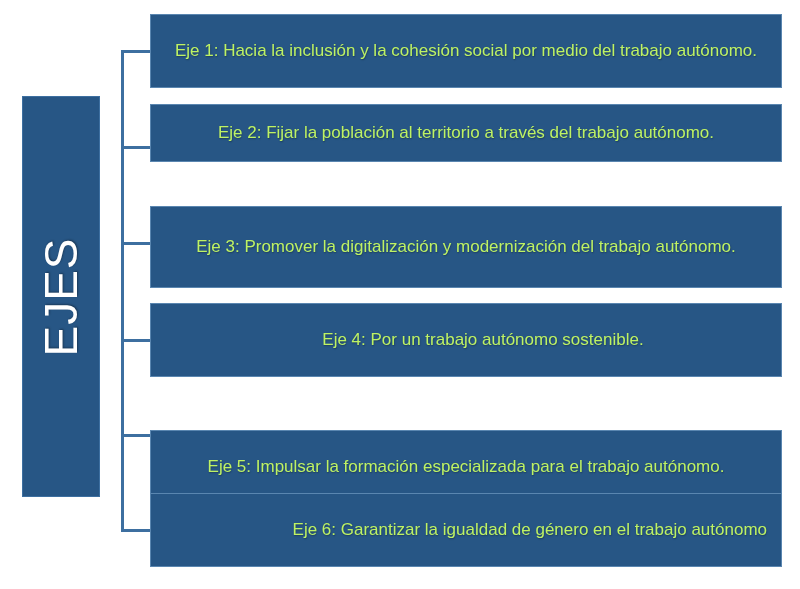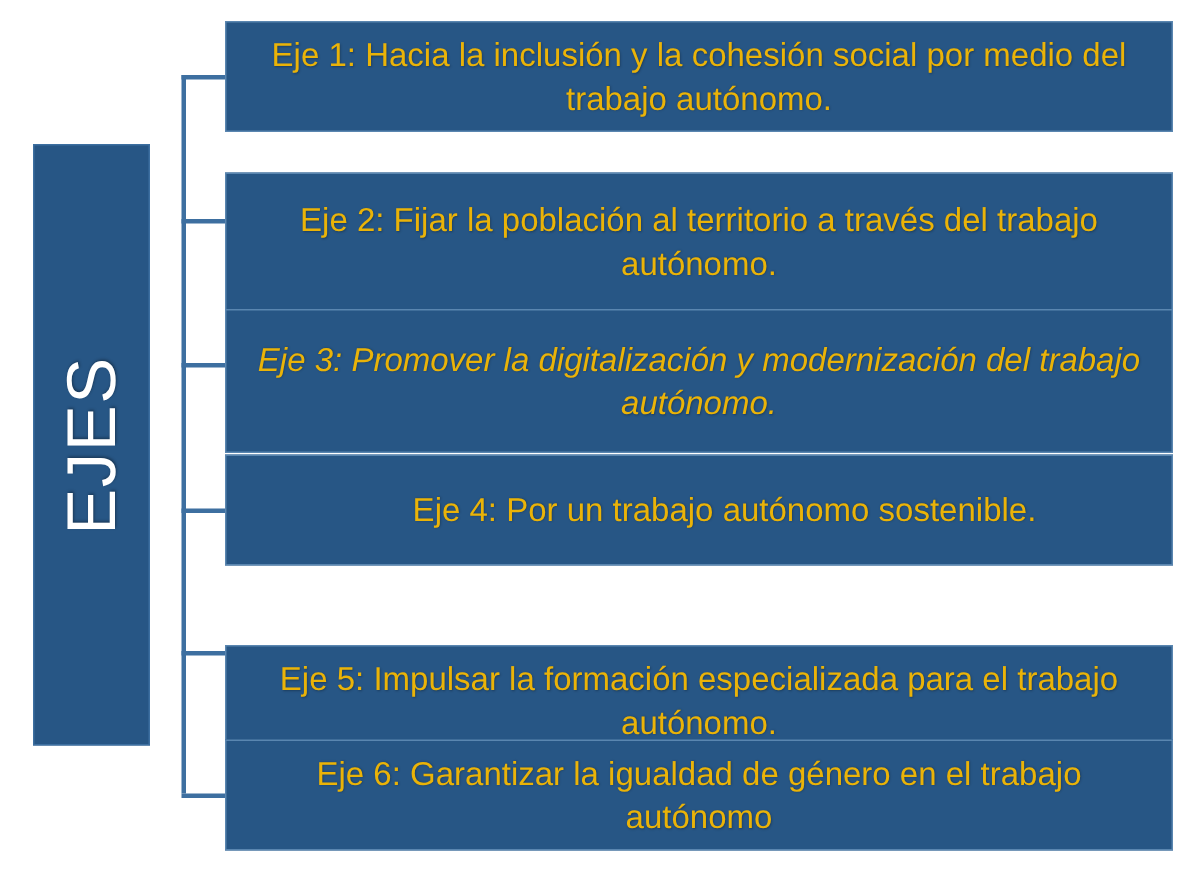--- a/index.html
+++ b/index.html
@@ -68,22 +68,22 @@
     width: 632px;
     background: #275685;
     border: 1px solid #5a86b0;
     box-sizing: border-box;
     display: flex;
     align-items: center;
     justify-content: center;
     padding: 4px 14px;
   }
   .node-label {
-    color: #eab308;
-    font-size: 22px;
+    color: #bef264;
+    font-size: 17px;
     line-height: 1.32;
     text-align: center;
     font-weight: 400;
     white-space: pre-line;
     font-family: "Liberation Sans", sans-serif;
     text-shadow: 0.5px 0.5px 1.5px rgba(0,0,0,0.3);
   }
 </style>
 </head>
 <body>
@@ -100,25 +100,25 @@
   <div class="connector-stub" style="top:146px;"></div>
   <div class="connector-stub" style="top:242px;"></div>
   <div class="connector-stub" style="top:339px;"></div>
   <div class="connector-stub" style="top:434px;"></div>
   <div class="connector-stub" style="top:529px;"></div>
 
   <div class="node" style="top:14px;height:74px;">
     <span class="node-label">Eje 1: Hacia la inclusión y la cohesión social por medio del trabajo autónomo.</span>
   </div>
 
-  <div class="node" style="top:115px;height:92px;justify-content:flex-end;">
+  <div class="node" style="top:104px;height:58px;">
     <span class="node-label">Eje 2: Fijar la población al territorio a través del trabajo autónomo.</span>
   </div>
 
-  <div class="node" style="top:206px;height:96px;font-style:italic;">
+  <div class="node" style="top:206px;height:82px;">
     <span class="node-label">Eje 3: Promover la digitalización y modernización del trabajo autónomo.</span>
   </div>
 
   <div class="node" style="top:303px;height:74px;padding-left:48px;">
     <span class="node-label">Eje 4:  Por un trabajo autónomo sostenible.</span>
   </div>
 
   <div class="node" style="top:398px;height:74px;margin-top:32px;">
     <span class="node-label">Eje 5: Impulsar la formación especializada para el trabajo autónomo.</span>
   </div>

